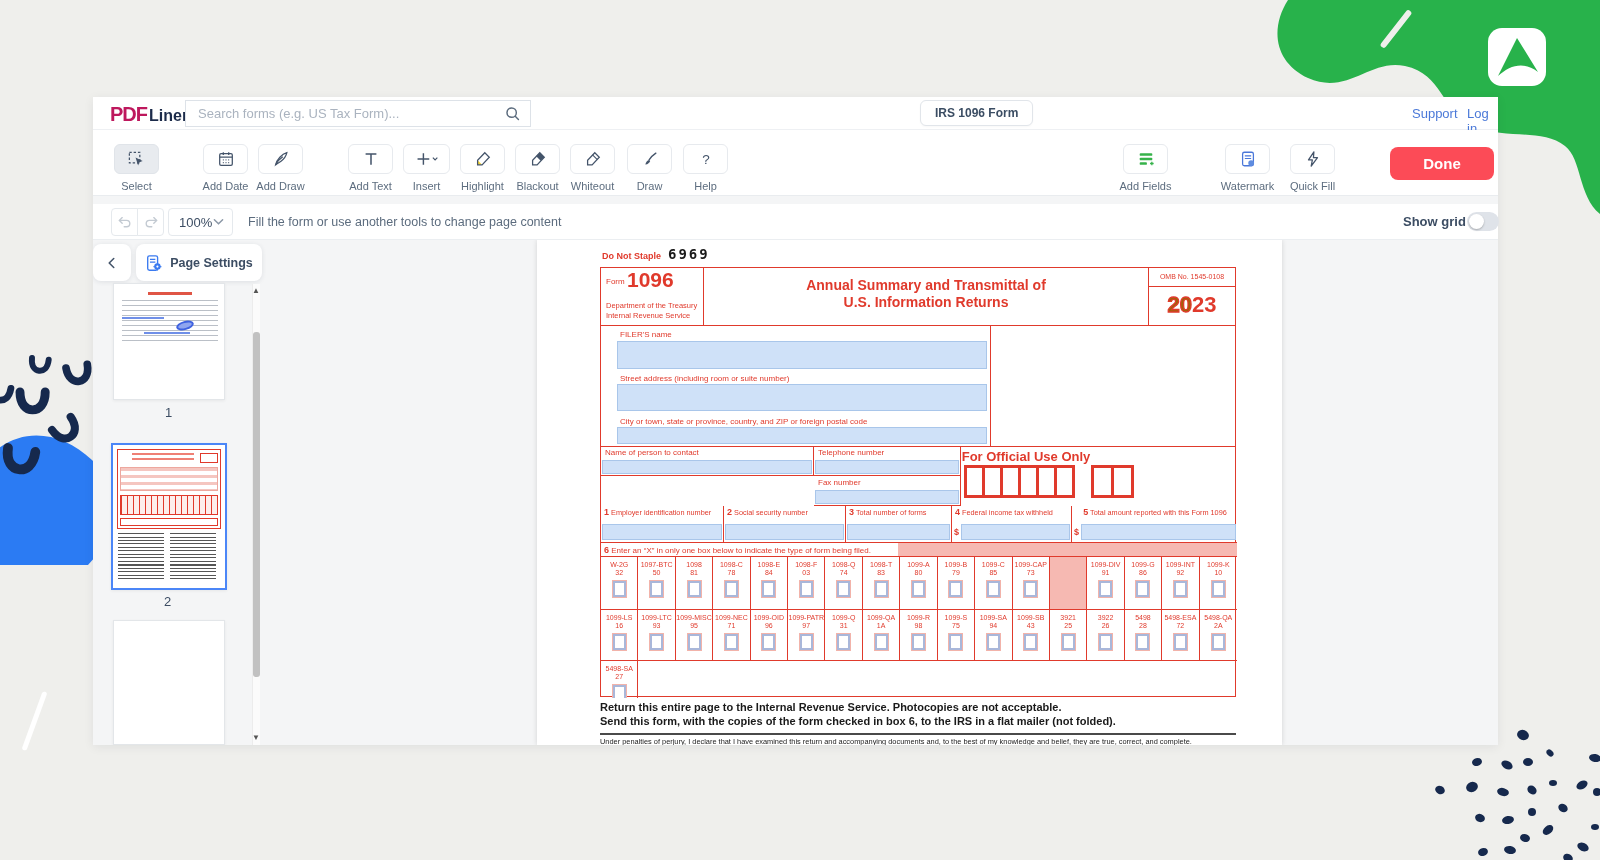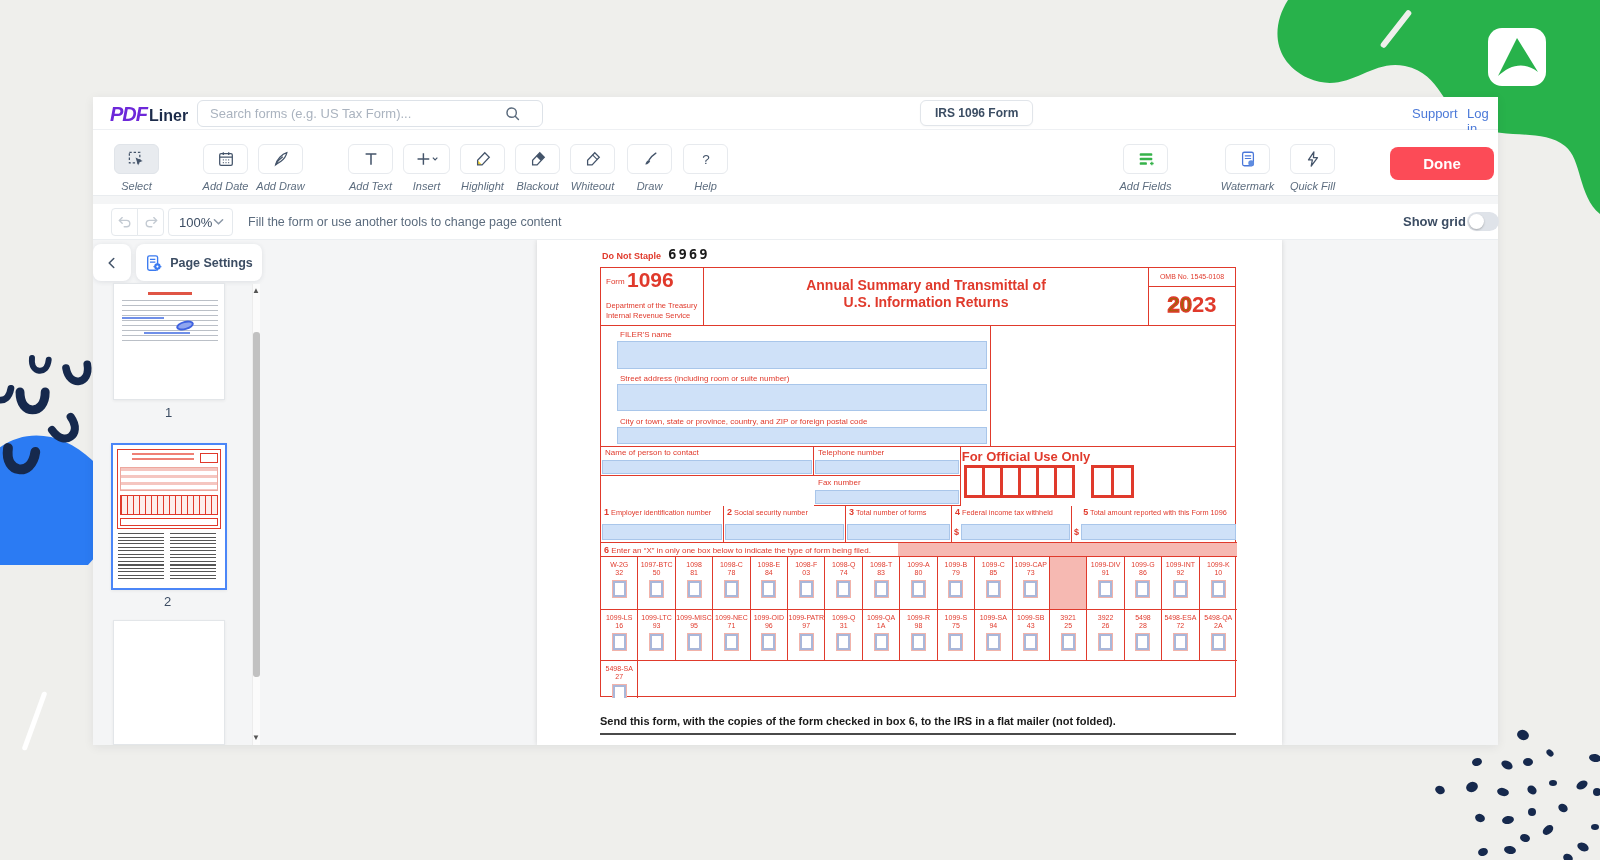--- a/index.html
+++ b/index.html
@@ -11,35 +11,35 @@
   #decor-blue  { position:absolute; left:0; top:330px; width:115px; height:235px; z-index:0; }
   #decor-dots  { position:absolute; left:1420px; top:725px; width:180px; height:135px; z-index:0; }
   .white-slash { position:absolute; left:32px; top:690px; width:5px; height:62px; background:#fff; border-radius:3px; transform:rotate(20deg); z-index:0; }
 
   
   .app { position:absolute; left:93px; top:97px; width:1405px; height:648px; background:#fff; z-index:2; box-shadow:0 2px 10px rgba(20,30,60,.07); }
 
   
   .hdr { position:absolute; left:0; top:0; width:100%; height:33px; background:#fff; border-bottom:1px solid #eef0f3; }
   .logo { position:absolute; left:17px; top:6px; display:flex; align-items:baseline; cursor:pointer; }
-  .logo-pdf { font-size:20px; font-weight:800; color:#6d28d9; letter-spacing:-1px; font-style:italic; }
+  .logo-pdf { font-size:20px; font-weight:800; color:#be185d; letter-spacing:-1px; }
   .logo-liner { font-size:16px; font-weight:700; color:#1c2b4a; margin-left:2px; }
   .search-wrap { position:absolute; left:92px; top:3px; width:346px; height:27px; }
-  .search-input { width:100%; height:100%; border:1px solid #dde2e8; border-radius:6px; padding:0 34px 0 12px; font-size:13px; color:#3c4d63; font-family:inherit; outline:none;margin-left:12px; }
+  .search-input { width:100%; height:100%; border:1px solid #dde2e8; border-radius:0; padding:0 34px 0 12px; font-size:13px; color:#3c4d63; font-family:inherit; outline:none; }
   .search-input::placeholder { color:#aab3bf; }
   .search-ic { position:absolute; right:10px; top:5px; }
   .doc-pill { position:absolute; left:827px; top:3px; height:26px; padding:0 14px; display:flex; align-items:center; border:1px solid #e1e5ea; border-radius:6px; font-size:12px; font-weight:700; color:#3b4d63; background:#fff; box-shadow:0 1px 2px rgba(0,0,0,.03); }
   .hdr-link { position:absolute; top:9px; font-size:13px; color:#4b79d8; cursor:pointer; }
 
   
   .tbar { position:absolute; left:0; top:33px; width:100%; height:66px; background:#fff; border-bottom:1px solid #e9ecef; }
   .tool { position:absolute; top:14px; width:45px; cursor:pointer; }
   .tool .box { width:45px; height:30px; border:1px solid #e7eaee; border-radius:6px; background:#fff; display:flex; align-items:center; justify-content:center; }
   .tool.active .box { background:#e8ebef; border-color:#e0e4e9; }
-  .tool .lbl { position:absolute; top:36px; left:50%; transform:translateX(-50%); font-size:11px; color:#5d6d7f; white-space:nowrap;font-style:italic; }
+  .tool .lbl { position:absolute; top:36px; left:50%; transform:translateX(-50%); font-size:11px; color:#5d6d7f; white-space:nowrap; }
   .done-btn { position:absolute; left:1297px; top:17px; width:104px; height:33px; background:#fc4b57; color:#fff; border:none; border-radius:8px; font-size:15px; font-weight:700; font-family:inherit; cursor:pointer; }
 
   
   .strip { position:absolute; left:0; top:99px; width:100%; height:8px; background:#f4f5f6; }
   .subbar { position:absolute; left:0; top:107px; width:100%; height:36px; background:#fff; border-bottom:1px solid #ebeef1; }
   .ur-btn { position:absolute; top:4px; width:27px; height:28px; border:1px solid #e5e9ed; background:#fff; display:flex; align-items:center; justify-content:center; cursor:pointer; }
   .zoom-box { position:absolute; left:75px; top:4px; width:65px; height:28px; border:1px solid #e5e9ed; border-radius:4px; display:flex; align-items:center; padding:0 8px 0 10px; font-size:13px; color:#3c4d63; cursor:pointer; justify-content:space-between; }
   .hint { position:absolute; left:155px; top:11px; font-size:12.5px; color:#5c6c7e; }
   .showgrid-lbl { position:absolute; left:1310px; top:10px; font-size:13px; font-weight:700; color:#3c4d63; }
   .toggle { position:absolute; left:1374px; top:8px; width:32px; height:19px; background:#dfe3e9; border-radius:10px; cursor:pointer; }
@@ -661,17 +661,19 @@
         <div class="grow" id="grid-r3">
             <div class="gcell">
               <div class="glabel">5498-SA</div>
               <div class="gcode">27</div>
               <div class="gcheck"></div>
             </div>
             <div class="gcell" style="grid-column: 2 / 18;"></div>
           </div>
       </div>
 
+      <div class="return-l" style="top:461px">Return this entire page to the Internal Revenue Service. Photocopies are not acceptable.</div>
       <div class="return-l" style="top:475px">Send this form, with the copies of the form checked in box 6, to the IRS in a flat mailer (not folded).</div>
       <div class="divline"></div>
+      <div class="perjury">Under penalties of perjury, I declare that I have examined this return and accompanying documents and, to the best of my knowledge and belief, they are true, correct, and complete.</div>
     </div>
   </div>
 </div>
 
 </body></html>

